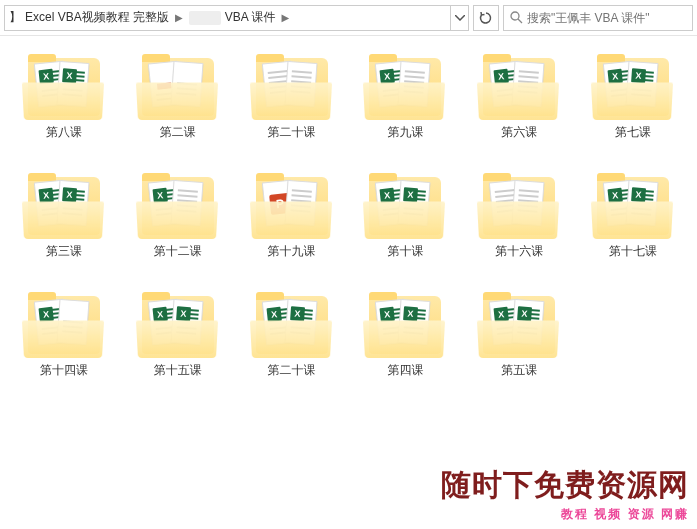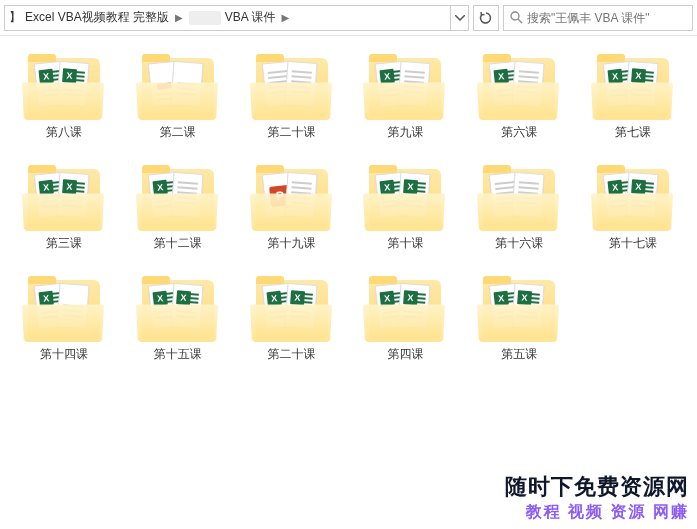--- a/index.html
+++ b/index.html
@@ -6,44 +6,44 @@
     body { font-family: "Microsoft YaHei", "Segoe UI", Arial, sans-serif; font-size: 12px; background: #fff; width: 697px; height: 529px; overflow: hidden; position: relative; }
     
     .toolbar { height: 36px; background: #fff; border-bottom: 1px solid #e5e5e5; display: flex; align-items: center; padding: 0 4px; }
     .breadcrumb { flex: 1; display: flex; align-items: center; height: 26px; border: 1px solid #ccc; background: #fff; padding: 0 4px; font-size: 12px; color: #333; }
     .breadcrumb-sep { margin: 0 6px; color: #777; font-size: 10px; }
     .dropdown-btn { width: 18px; height: 26px; display: flex; align-items: center; justify-content: center; border: 1px solid #ccc; border-left: none; background: #fff; cursor: pointer; color: #555; }
     .refresh-btn { width: 26px; height: 26px; margin-left: 4px; border: 1px solid #ccc; background: #fff; display: flex; align-items: center; justify-content: center; cursor: pointer; color: #555; }
     .search-box { width: 190px; height: 26px; margin-left: 4px; border: 1px solid #ccc; display: flex; align-items: center; padding: 0 6px; color: #888; background: #fff; }
     .search-box input { border: none; outline: none; flex: 1; font-size: 12px; color: #888; background: transparent; }
     
-    .file-grid { padding: 12px 8px; display: grid; grid-template-columns: repeat(6, 1fr); gap: 14px 2px; }
+    .file-grid { padding: 12px 8px; display: grid; grid-template-columns: repeat(6, 1fr); gap: 22px 2px; }
     .file-item { display: flex; flex-direction: column; align-items: center; padding: 4px 2px; cursor: pointer; }
     .folder-icon { width: 80px; height: 68px; position: relative; margin-bottom: 4px; }
     .folder-back { position: absolute; left: 4px; top: 6px; width: 72px; height: 58px; background: linear-gradient(to bottom, #ffe9a8, #ffd976); border-radius: 2px 6px 4px 4px; }
     .folder-back::before { content: ''; position: absolute; left: 0; top: -4px; width: 28px; height: 8px; background: #ffd976; border-radius: 3px 3px 0 0; }
     .paper { position: absolute; background: #fff; border: 1px solid #ddd; width: 30px; height: 44px; border-radius: 1px; box-shadow: 0 1px 1px rgba(0,0,0,0.08); }
     .paper-1 { left: 12px; top: 10px; transform: rotate(-6deg); }
     .paper-2 { left: 34px; top: 10px; transform: rotate(4deg); }
     .paper-lines { position: absolute; left: 4px; right: 4px; top: 20px; }
     .paper-lines span { display: block; height: 2px; background: #ccc; margin-bottom: 3px; }
     .excel-mark { position: absolute; left: 3px; top: 6px; width: 14px; height: 14px; background: #1d6f42; border-radius: 1px; display: flex; align-items: center; justify-content: center; color: #fff; font-size: 9px; font-weight: bold; }
     .excel-mark::after { content: 'X'; }
     .excel-bars { position: absolute; right: 3px; top: 8px; width: 10px; }
     .excel-bars span { display: block; height: 2px; background: #1d6f42; margin-bottom: 2px; }
     .red-mark { position: absolute; left: 6px; top: 20px; width: 14px; height: 6px; background: #cc3333; }
     .ppt-mark { position: absolute; left: 5px; top: 12px; width: 20px; height: 20px; background: #d24726; border-radius: 2px; display: flex; align-items: center; justify-content: center; color: #fff; font-size: 12px; font-weight: bold; }
     .ppt-mark::after { content: 'P'; }
     .folder-front { position: absolute; left: 0; bottom: 0; width: 78px; height: 36px; background: linear-gradient(to bottom, #fff3c9, #ffe28a); border-radius: 2px 2px 4px 4px; transform: perspective(100px) rotateX(-8deg); transform-origin: bottom; opacity: 0.92; }
     .file-label { font-size: 12px; color: #333; text-align: center; max-width: 100px; word-break: break-all; }
     
     .watermark { position: absolute; right: 8px; bottom: 6px; text-align: right; }
-    .wm-title { font-size: 22px; font-weight: bold; color: #0f172a; letter-spacing: 1px; margin-left: 9px; }
+    .wm-title { font-size: 30px; font-weight: bold; color: #7f1d1d; letter-spacing: 1px; margin-left: 9px; }
     .wm-url { font-size: 14px; color: #d03a12; margin-top: -2px; font-weight: bold; }
-    .wm-sub { font-size: 16px; color: #8b5cf6; font-weight: bold; letter-spacing: 2px; margin-top: 0px; }
+    .wm-sub { font-size: 12px; color: #ec4899; font-weight: bold; letter-spacing: 2px; margin-top: 0px; }
     
     svg { display: block; }
   </style>
 </head>
 <body>
 
 <div class="toolbar">
   <div class="breadcrumb">
     <span>】</span>
     <span style="margin-left:4px;">Excel VBA视频教程 完整版</span>

